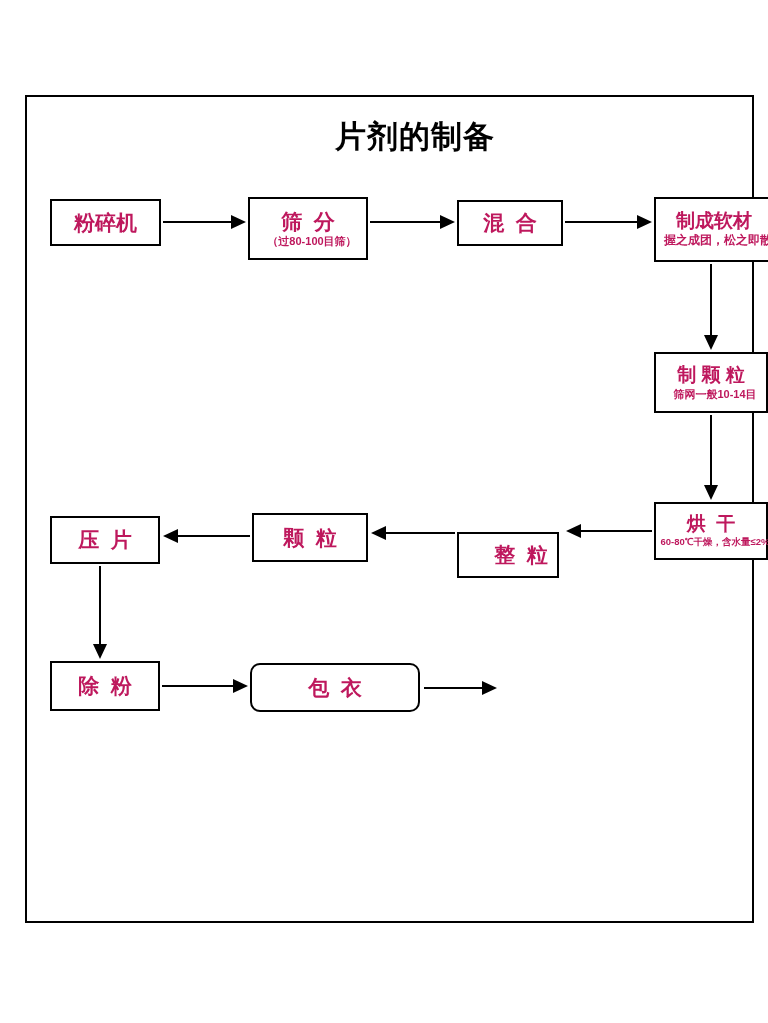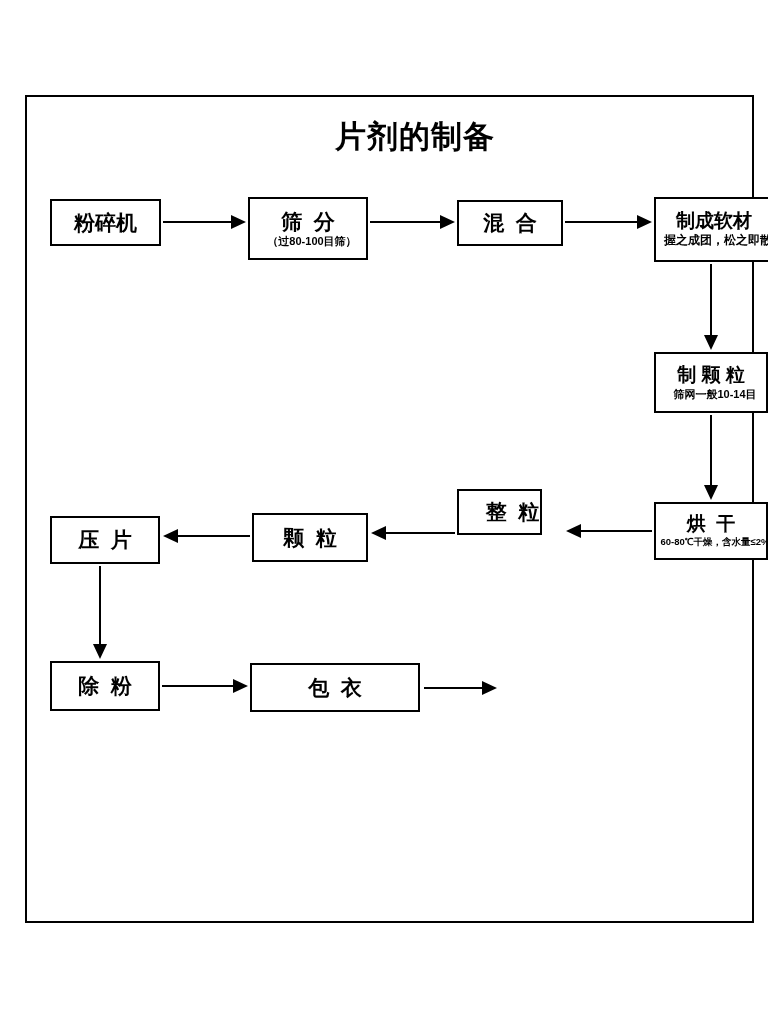--- a/index.html
+++ b/index.html
@@ -39,21 +39,21 @@
   .node {
     position: absolute;
     border: 2px solid #000;
     background: #fff;
     box-sizing: border-box;
     display: flex;
     flex-direction: column;
     align-items: center;
     justify-content: center;
     text-align: left;
-    color: #000000;
+    color: #be185d;
   }
   .node .label {
     font-weight: bold;
     font-size: 21px;
     line-height: 1.1;
     white-space: pre;
   }
   .node .sub {
     font-weight: bold;
     font-size: 11px;
@@ -138,21 +138,21 @@
 
   <div class="arrow down" style="left:704px; top:415px; height:85px;"></div>
 
   <div class="node small-label" style="left:654px; top:502px; width:114px; height:58px;">
     <div class="label">烘  干</div>
     <div class="sub" style="font-size:9.5px;">60-80℃干燥，含水量≤2%</div>
   </div>
 
   <div class="arrow left" style="left:566px; top:524px; width:86px;"></div>
 
-  <div class="node" style="left:457px; top:489px; width:85px; height:46px;padding-left:26px;">
+  <div class="node" style="left:457px; top:532px; width:102px; height:46px;padding-left:26px;">
     <div class="label">整  粒</div>
   </div>
 
   <div class="arrow left" style="left:371px; top:526px; width:84px;"></div>
 
   <div class="node" style="left:252px; top:513px; width:116px; height:49px;">
     <div class="label">颗  粒</div>
   </div>
 
   <div class="arrow left" style="left:163px; top:529px; width:87px;"></div>
@@ -162,20 +162,20 @@
   </div>
 
   <div class="arrow down" style="left:93px; top:566px; height:93px;"></div>
 
   <div class="node" style="left:50px; top:661px; width:110px; height:50px;">
     <div class="label">除  粉</div>
   </div>
 
   <div class="arrow right" style="left:162px; top:679px; width:86px;"></div>
 
-  <div class="node" style="left:250px; top:663px; width:170px; height:49px;">
+  <div class="node" style="left:250px; top:663px; width:170px; height:49px;border-radius:10px;">
     <div class="label">包  衣</div>
   </div>
 
   <div class="arrow right" style="left:424px; top:681px; width:73px;"></div>
 
 
 </div>
 
 </body></html>

